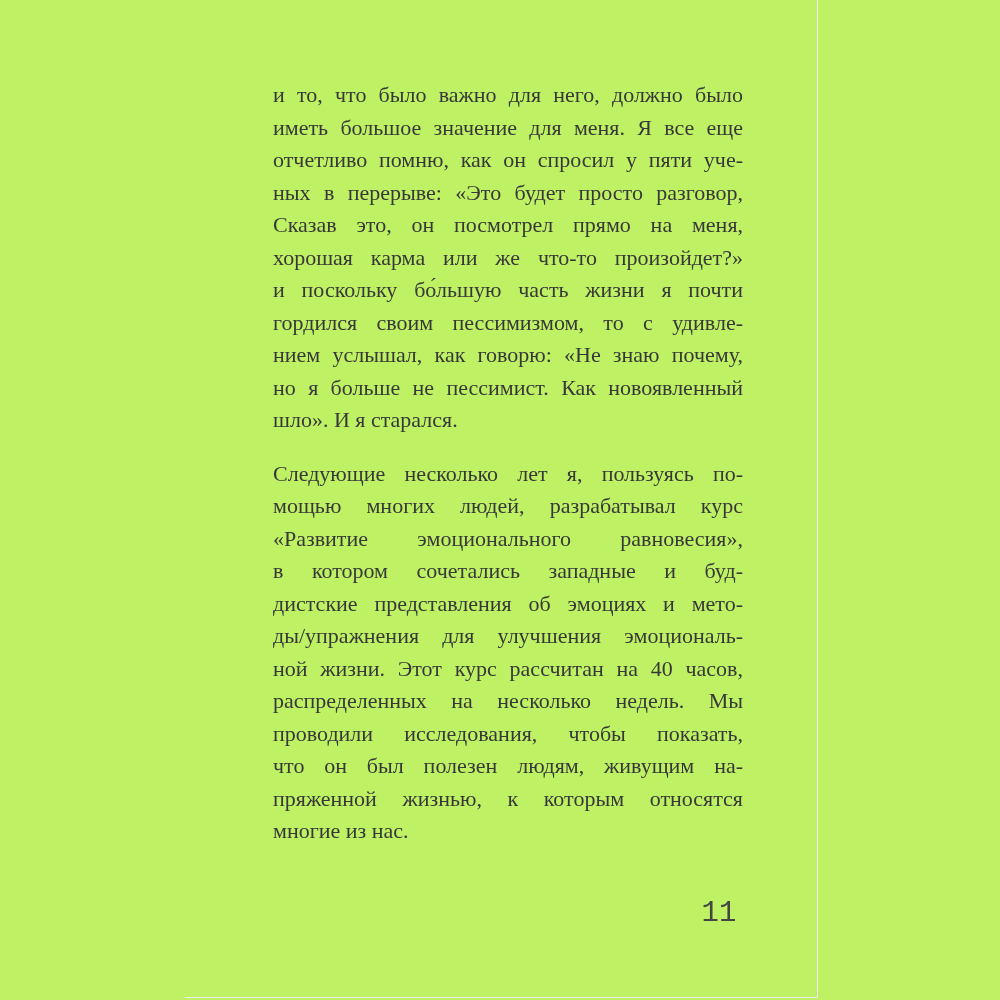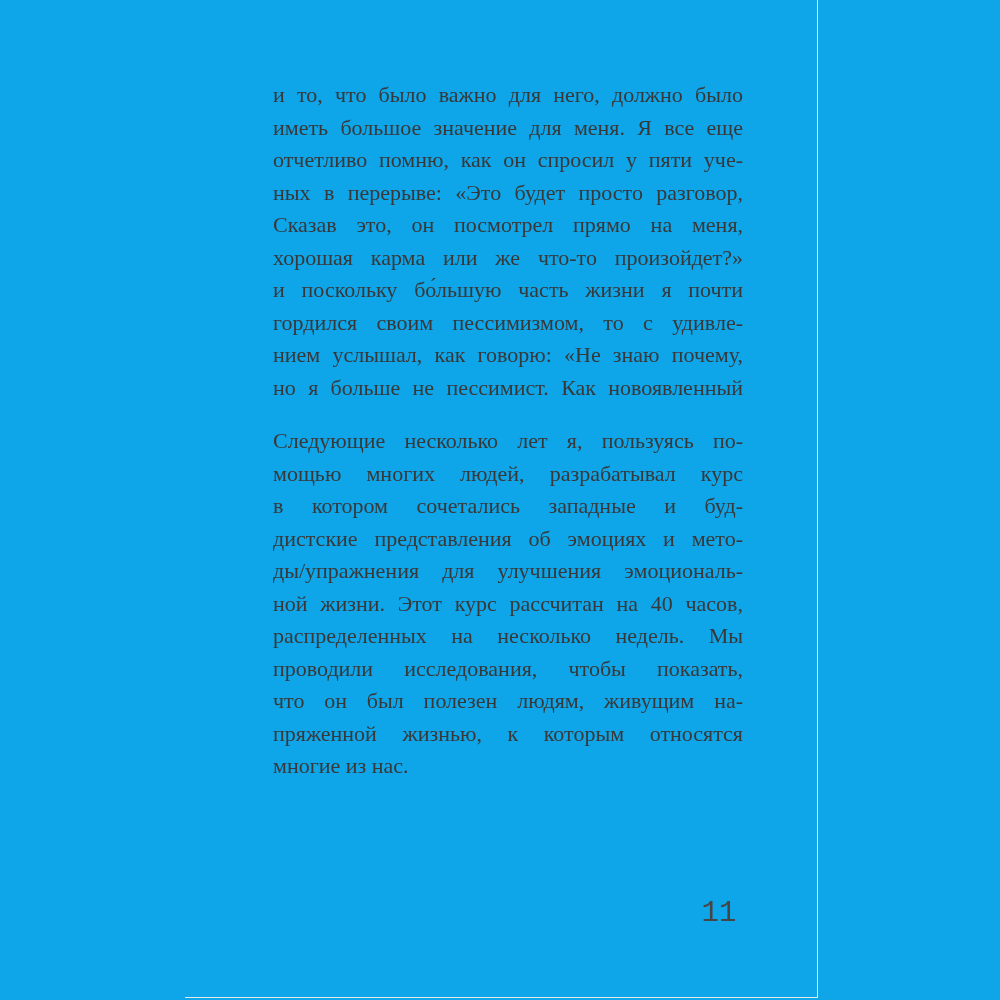--- a/index.html
+++ b/index.html
@@ -4,21 +4,21 @@
 <style>
   html, body {
     margin: 0;
     padding: 0;
     background: #ffffff;
   }
   .canvas {
     position: relative;
     width: 1000px;
     height: 1000px;
-    background: #0ea5e9;
+    background: #bef264;
     overflow: hidden;
   }
   
   .page-edge-right {
     position: absolute;
     left: 817px;
     top: 0;
     width: 1px;
     height: 998px;
     background: #f0f0f0;
@@ -80,25 +80,27 @@
       <div class="line">и то, что было важно для него, должно было</div>
       <div class="line">иметь большое значение для меня. Я все еще</div>
       <div class="line">отчетливо помню, как он спросил у пяти уче-</div>
       <div class="line">ных в перерыве: «Это будет просто разговор,</div>
       <div class="line">Сказав это, он посмотрел прямо на меня,</div>
       <div class="line">хорошая карма или же что-то произойдет?»</div>
       <div class="line">и поскольку бо́льшую часть жизни я почти</div>
       <div class="line">гордился своим пессимизмом, то с удивле-</div>
       <div class="line">нием услышал, как говорю: «Не знаю почему,</div>
       <div class="line">но я больше не пессимист. Как новоявленный</div>
+      <div class="line line--end">шло». И я старался.</div>
     </div>
 
     <div class="paragraph">
       <div class="line">Следующие несколько лет я, пользуясь по-</div>
       <div class="line">мощью многих людей, разрабатывал курс</div>
+      <div class="line">«Развитие эмоционального равновесия»,</div>
       <div class="line">в котором сочетались западные и буд-</div>
       <div class="line">дистские представления об эмоциях и мето-</div>
       <div class="line">ды/упражнения для улучшения эмоциональ-</div>
       <div class="line">ной жизни. Этот курс рассчитан на 40 часов,</div>
       <div class="line">распределенных на несколько недель. Мы</div>
       <div class="line">проводили исследования, чтобы показать,</div>
       <div class="line">что он был полезен людям, живущим на-</div>
       <div class="line">пряженной жизнью, к которым относятся</div>
       <div class="line line--end">многие из нас.</div>
     </div>

